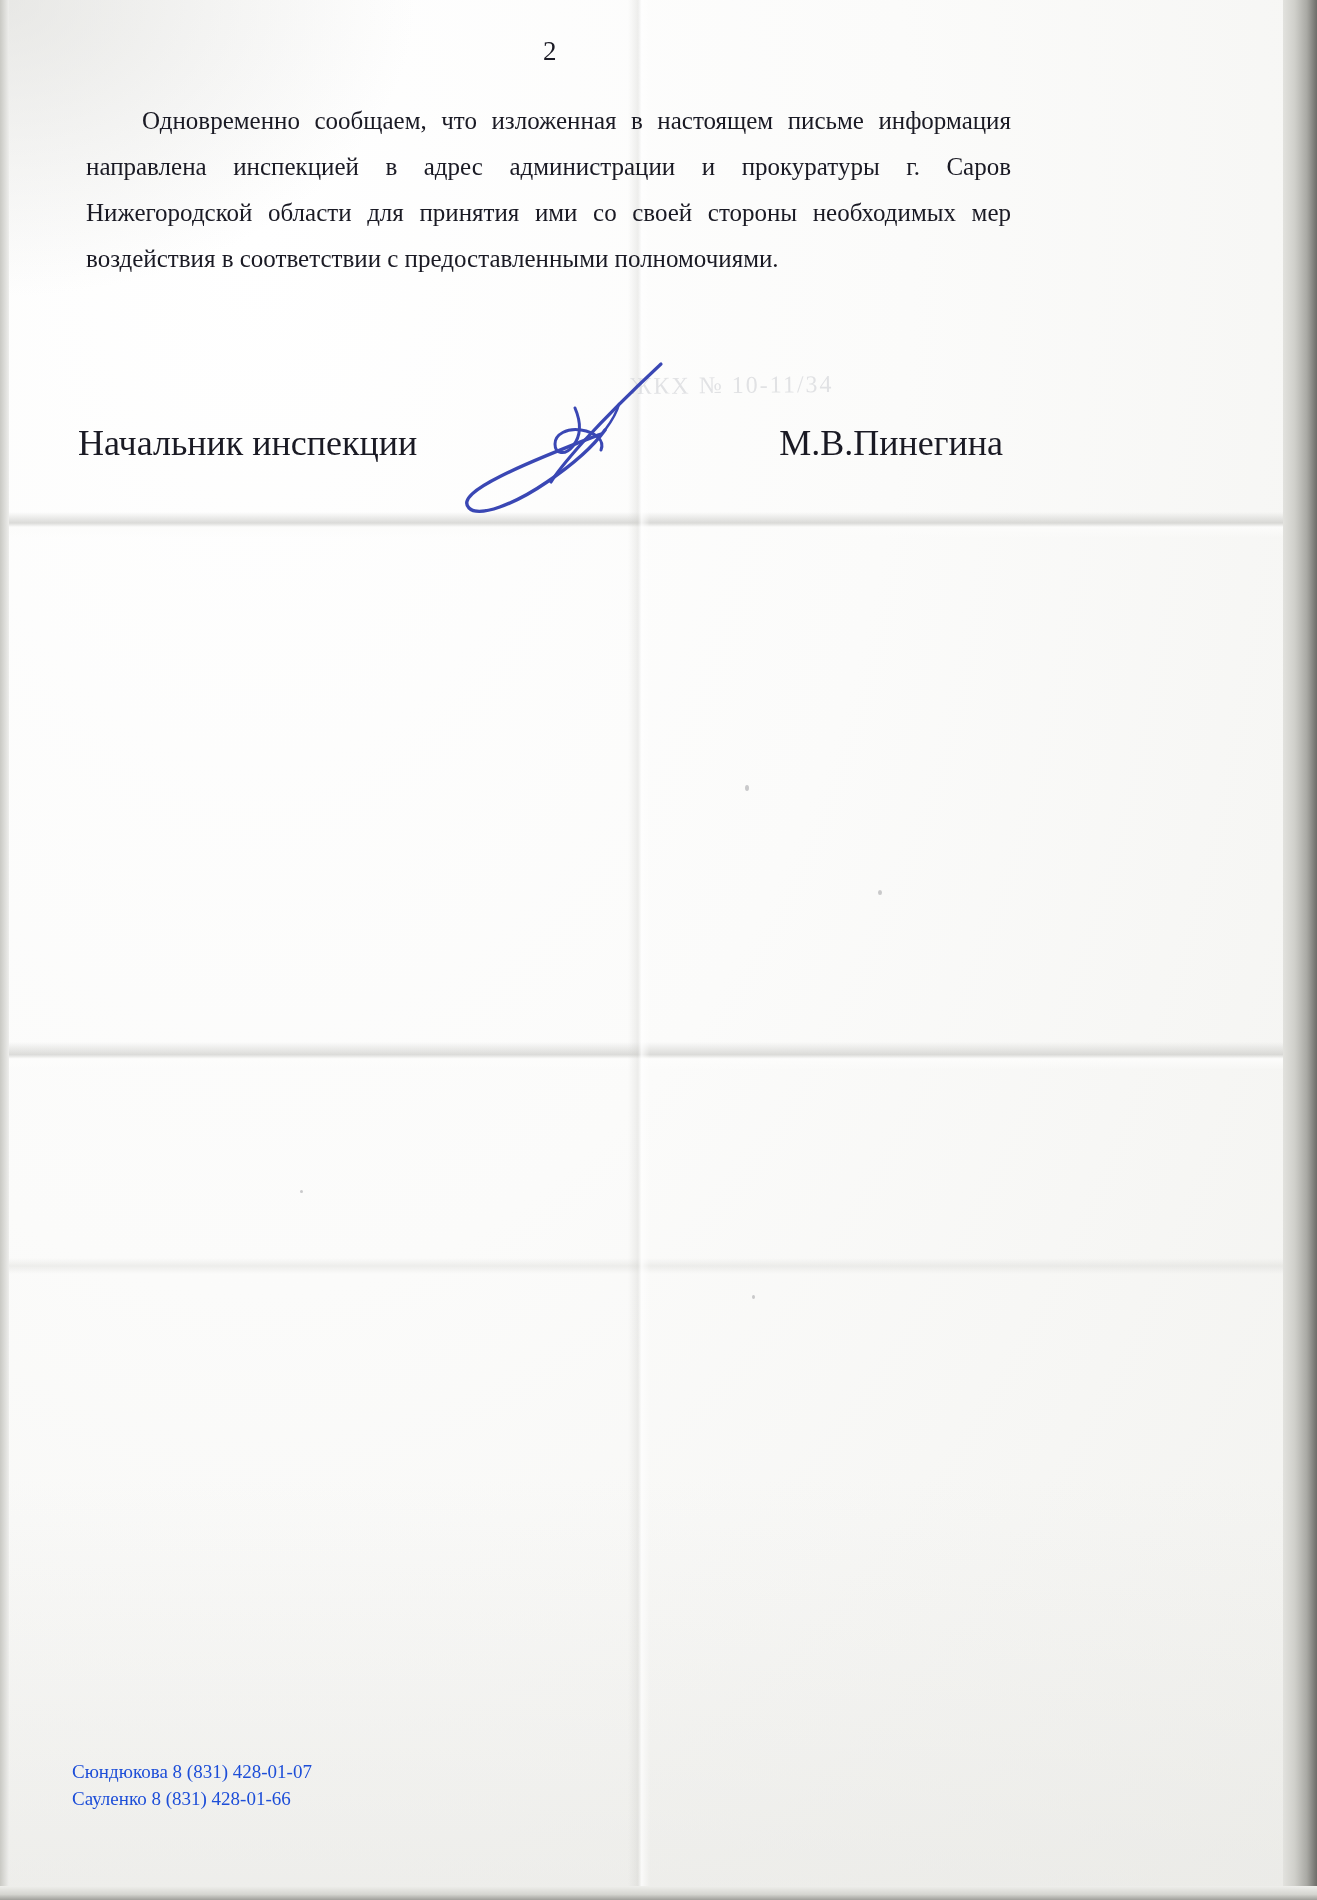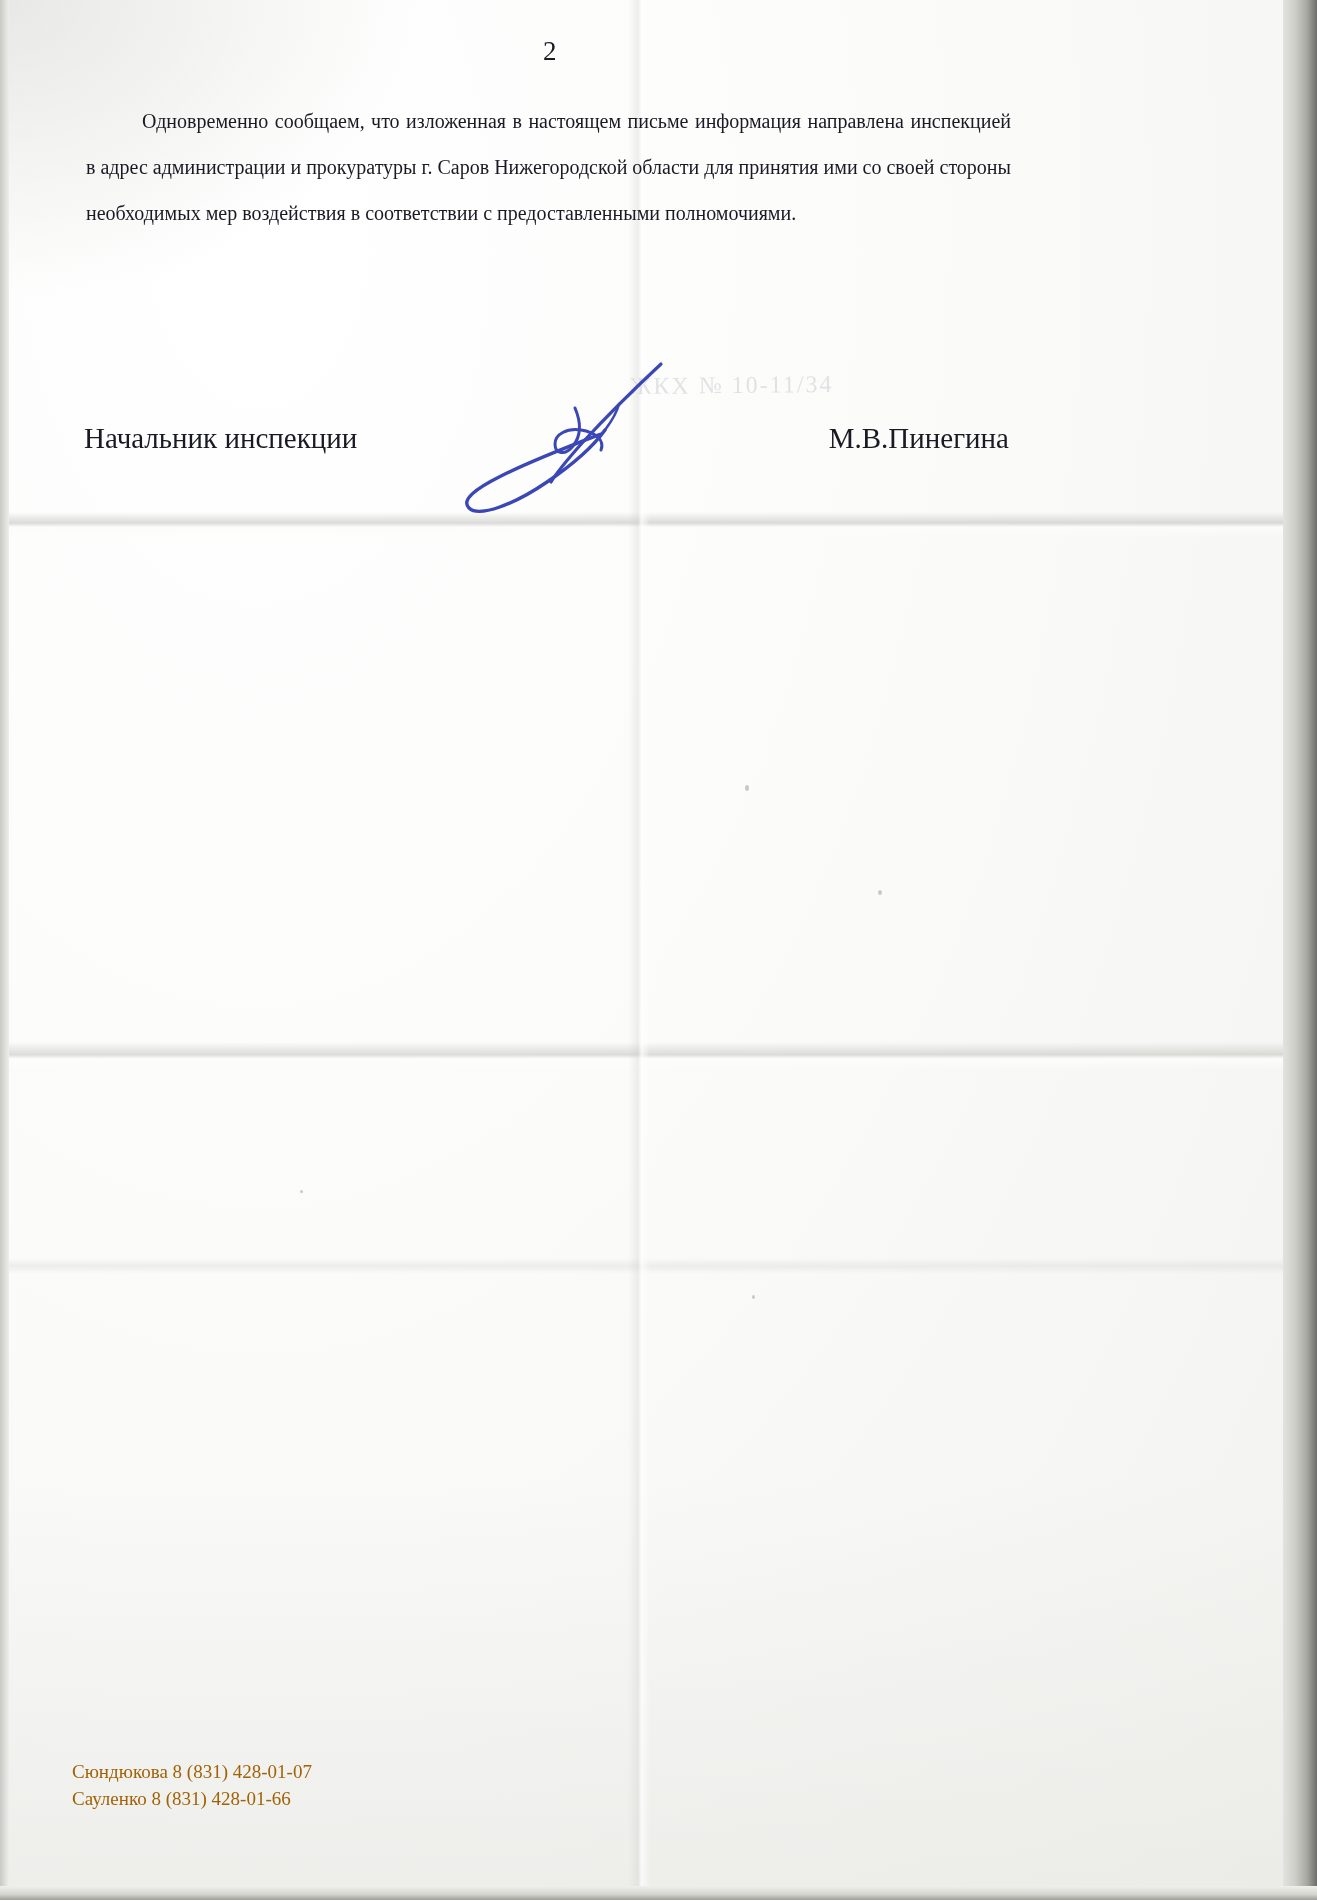--- a/index.html
+++ b/index.html
@@ -87,36 +87,36 @@
     text-align: center;
     font-size: 27px;
     letter-spacing: 0.5px;
   }
 
   .body-text {
     position: absolute;
     left: 86px;
     top: 98px;
     width: 925px;
-    font-size: 20px;
+    font-size: 25px;
     line-height: 46px;
     text-align: justify;
     text-justify: inter-word;
     text-indent: 56px;
   }
 
   .signature-row {
     position: absolute;
-    left: 84px;
+    left: 78px;
     top: 422px;
     width: 925px;
     display: flex;
     justify-content: space-between;
     align-items: flex-end;
-    font-size: 29px;
+    font-size: 36px;
   }
   .signature-row .title { white-space: nowrap; }
   .signature-row .name  { white-space: nowrap; margin-left: 24px; }
 
   .signature-mark {
     position: absolute;
     left: 455px;
     top: 348px;
     width: 240px;
     height: 175px;
@@ -134,21 +134,21 @@
     user-select: none;
     pointer-events: none;
   }
 
   .contacts {
     position: absolute;
     left: 72px;
     top: 1758px;
     font-size: 19px;
     line-height: 27px;
-    color: #a16207;
+    color: #1d4ed8;
   }
 
   .speck {
     position: absolute;
     background: rgba(110,110,115,0.35);
     border-radius: 50%;
     pointer-events: none;
   }
 </style>
 </head>

